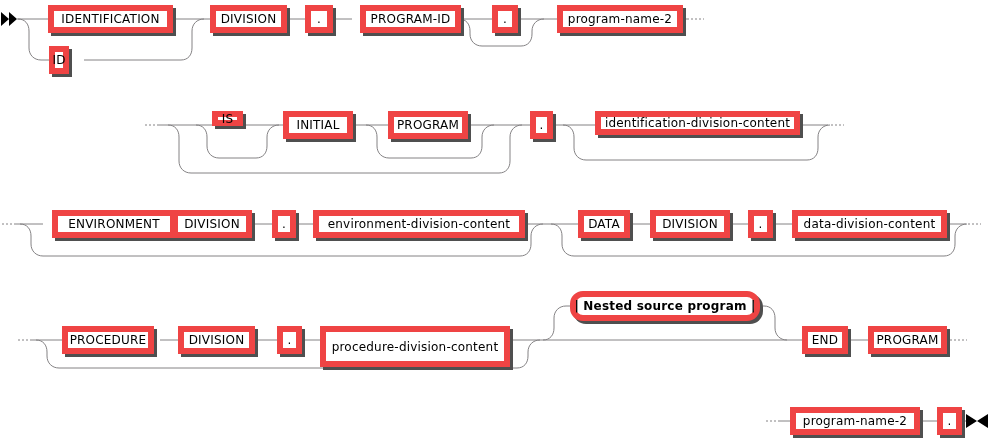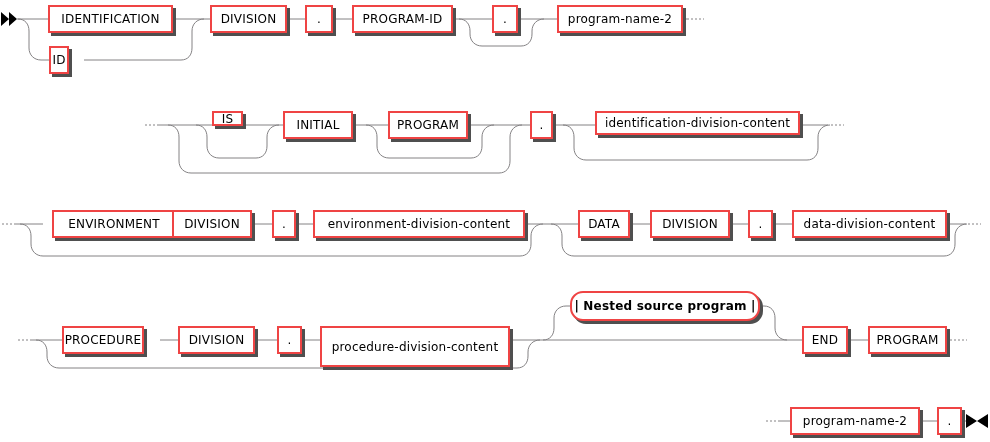--- a/index.html
+++ b/index.html
@@ -8,21 +8,21 @@
     width:990px;height:442px;
     background:#ffffff;
     font-family:"DejaVu Sans","Liberation Sans",sans-serif;
     overflow:hidden;
   }
   #wires{position:absolute;left:0;top:0;}
   .box{
     position:absolute;
     box-sizing:border-box;
     background:#ffffff;
-    border:2px solid #ef4444;
+    border:6px solid #ef4444;
     box-shadow:3px 3px 0 #4f4f4f;
     display:flex;align-items:center;justify-content:center;
     font-size:12px;color:#000000;
     white-space:nowrap;
     letter-spacing:0.2px;
   }
   .box.round{
     border-radius:13px;
     font-weight:bold;
     box-shadow:3px 3px 0 #4f4f4f;
@@ -76,40 +76,40 @@
     <g fill="none" stroke="#848284" stroke-width="1">
       <path d="M779,421 H790 M920,421 H937 M962,421 H966"></path>
     </g>
     <path d="M966,414 L977,421 L966,428 Z M988,414 L977,421 L988,428 Z" fill="#000000" stroke="none"></path>
   </svg>
 
   <div class="box" style="left:48px;top:5px;width:125px;height:28px">IDENTIFICATION</div>
   <div class="box" style="left:49px;top:46px;width:20px;height:28px">ID</div>
   <div class="box" style="left:210px;top:5px;width:77px;height:28px">DIVISION</div>
   <div class="box" style="left:305px;top:5px;width:28px;height:28px">.</div>
-  <div class="box" style="left:352px;top:5px;width:101px;height:28px">PROGRAM-ID</div>
+  <div class="box" style="left:360px;top:5px;width:101px;height:28px">PROGRAM-ID</div>
   <div class="box" style="left:492px;top:5px;width:26px;height:28px">.</div>
   <div class="box" style="left:557px;top:5px;width:126px;height:28px">program-name-2</div>
 
   <div class="box" style="left:212px;top:111px;width:31px;height:15px">IS</div>
   <div class="box" style="left:283px;top:111px;width:70px;height:28px">INITIAL</div>
   <div class="box" style="left:388px;top:111px;width:80px;height:28px">PROGRAM</div>
   <div class="box" style="left:530px;top:111px;width:23px;height:28px">.</div>
   <div class="box" style="left:595px;top:111px;width:205px;height:24px">identification-division-content</div>
 
   <div class="box" style="left:52px;top:210px;width:124px;height:28px">ENVIRONMENT</div>
   <div class="box" style="left:172px;top:210px;width:80px;height:28px">DIVISION</div>
   <div class="box" style="left:272px;top:210px;width:24px;height:28px">.</div>
   <div class="box" style="left:313px;top:210px;width:212px;height:28px">environment-division-content</div>
   <div class="box" style="left:578px;top:210px;width:52px;height:28px">DATA</div>
   <div class="box" style="left:650px;top:210px;width:80px;height:28px">DIVISION</div>
   <div class="box" style="left:748px;top:210px;width:25px;height:28px">.</div>
   <div class="box" style="left:792px;top:210px;width:155px;height:28px">data-division-content</div>
 
-  <div class="box" style="left:62px;top:326px;width:82px;height:28px">PROCEDURE</div>
+  <div class="box" style="left:62px;top:326px;width:92px;height:28px">PROCEDURE</div>
   <div class="box" style="left:178px;top:326px;width:77px;height:28px">DIVISION</div>
   <div class="box" style="left:277px;top:326px;width:25px;height:28px">.</div>
   <div class="box" style="left:320px;top:326px;width:190px;height:41px">procedure-division-content</div>
   <div class="box round" style="left:570px;top:291px;width:190px;height:30px">| Nested source program |</div>
   <div class="box" style="left:802px;top:326px;width:46px;height:28px">END</div>
   <div class="box" style="left:868px;top:326px;width:79px;height:28px">PROGRAM</div>
 
   <div class="box" style="left:790px;top:407px;width:130px;height:28px">program-name-2</div>
   <div class="box" style="left:937px;top:407px;width:25px;height:28px">.</div>
 

